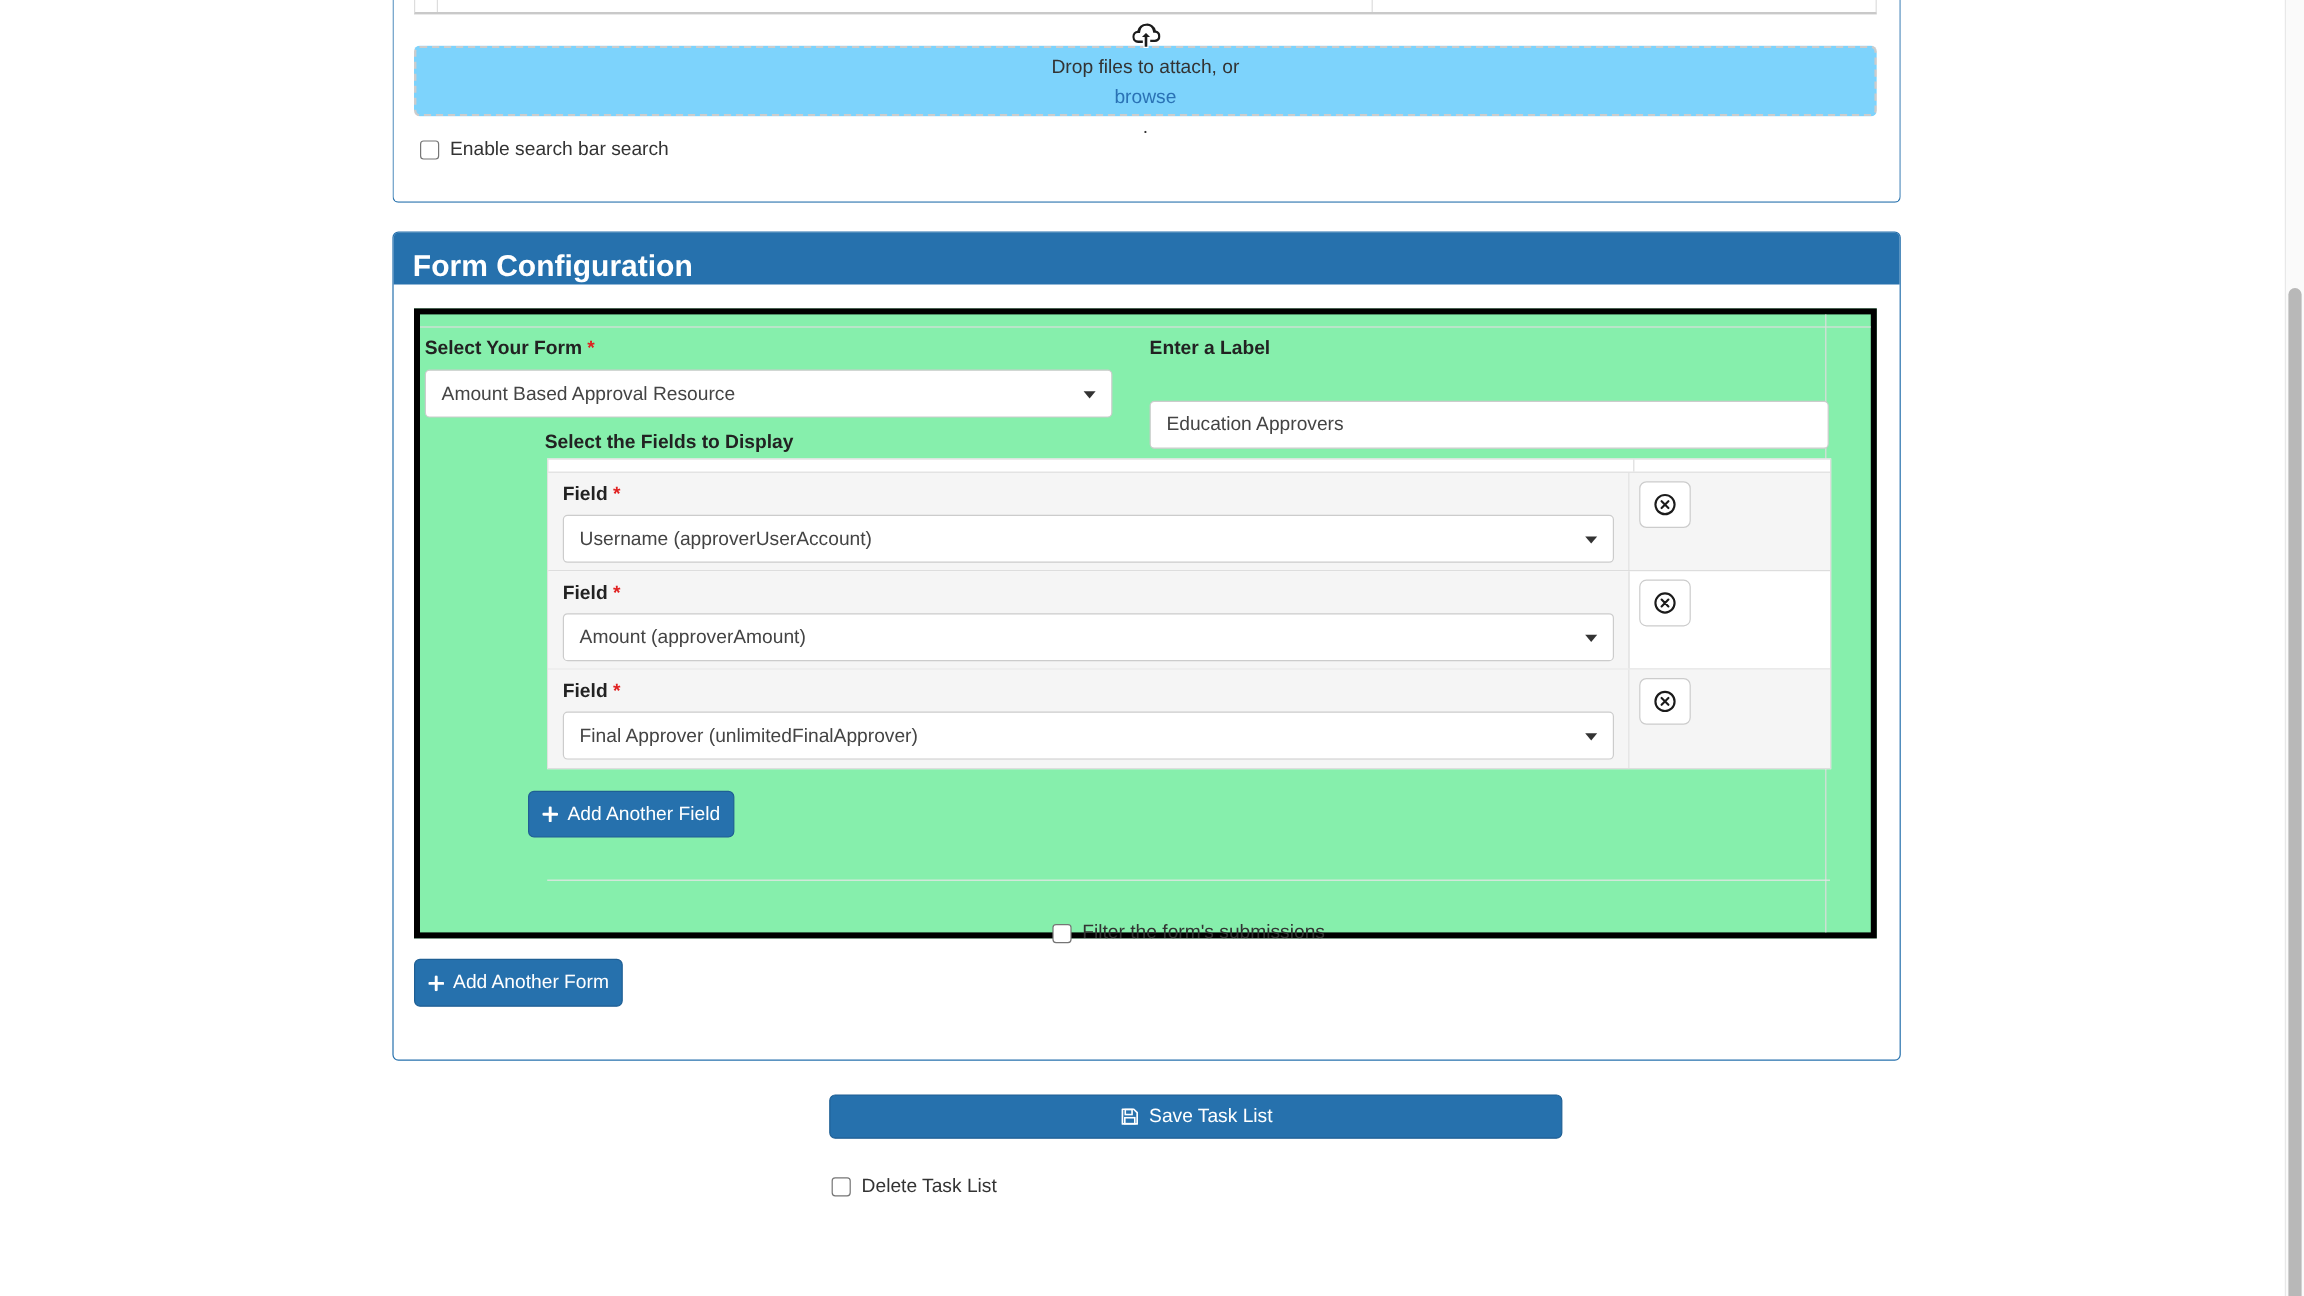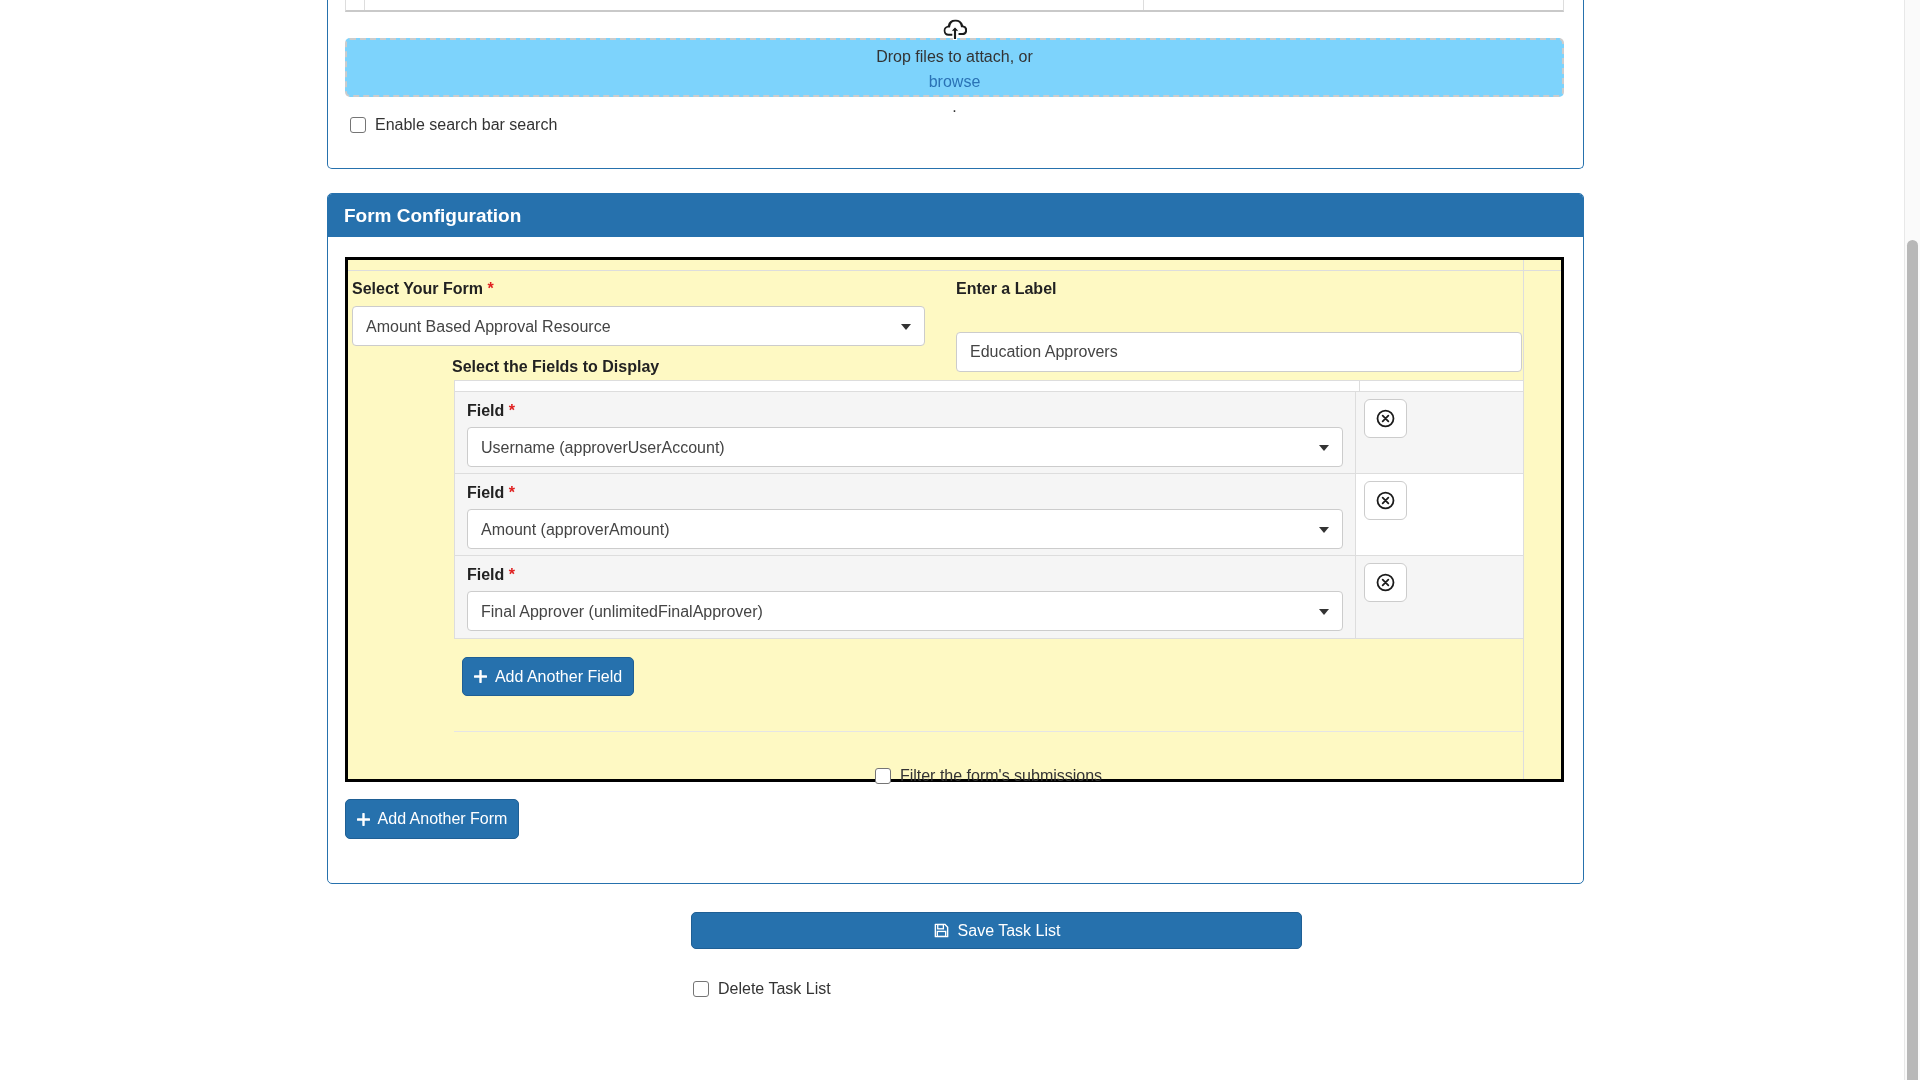--- a/index.html
+++ b/index.html
@@ -51,29 +51,29 @@
   
   .panel {
     position: absolute; left: 327px; top: 193px;
     width: 1257px; height: 691px;
     border: 1px solid #2671ad; border-radius: 5px;
     background: #fff;
   }
   .panel-header {
     height: 43px; background: #2671ad; color: #fff;
     border-radius: 4px 4px 0 0;
-    display: flex; align-items: center;
+    display: flex; align-items: flex-end;
     padding: 0 16px;
-    font-size: 19px; font-weight: bold;
+    font-size: 25px; font-weight: bold;
   }
 
   .inner-container {
     position: absolute; left: 17px; top: 63px;
     width: 1219px; height: 525px;
-    border: 3px solid #000000; background: #fef9c3;
+    border: 5px solid #000000; background: #86efac;
   }
   .inner-top-strip {
     position: absolute; left: 0; top: 0; width: 100%; height: 11px;
     border-bottom: 1px solid #ddd;
   }
   .inner-right-col {
     position: absolute; right: 0; top: 0; width: 38px; height: 100%;
     border-left: 1px solid #ddd;
   }
 
@@ -131,21 +131,21 @@
     cursor: pointer; padding: 0;
   }
 
   .btn-primary {
     background: #2671ad; color: #fff;
     border: 1px solid #1f5f94; border-radius: 5px;
     display: inline-flex; align-items: center; justify-content: center; gap: 8px;
     font-size: 16px; cursor: pointer;
     font-family: "Liberation Sans", "DejaVu Sans", sans-serif;
   }
-  .add-field-btn { position: absolute; left: 114px; top: 386px; width: 172px; height: 39px; }
+  .add-field-btn { position: absolute; left: 90px; top: 386px; width: 172px; height: 39px; }
   .divider { position: absolute; left: 106px; top: 460px; width: 1069px; height: 1px; background: #e5e5e5; }
   .filter-row-wrap { position: absolute; left: 106px; top: 496px; width: 1069px; display: flex; justify-content: center; }
 
   .add-form-btn { position: absolute; left: 17px; top: 605px; width: 174px; height: 40px; }
 
   
   .save-btn { position: absolute; left: 648px; top: 912px; width: 611px; height: 37px; border-radius: 5px; margin-left: 43px; }
   .delete-row { position: absolute; left: 653px; top: 980px; padding-left: 40px; }
 
   

